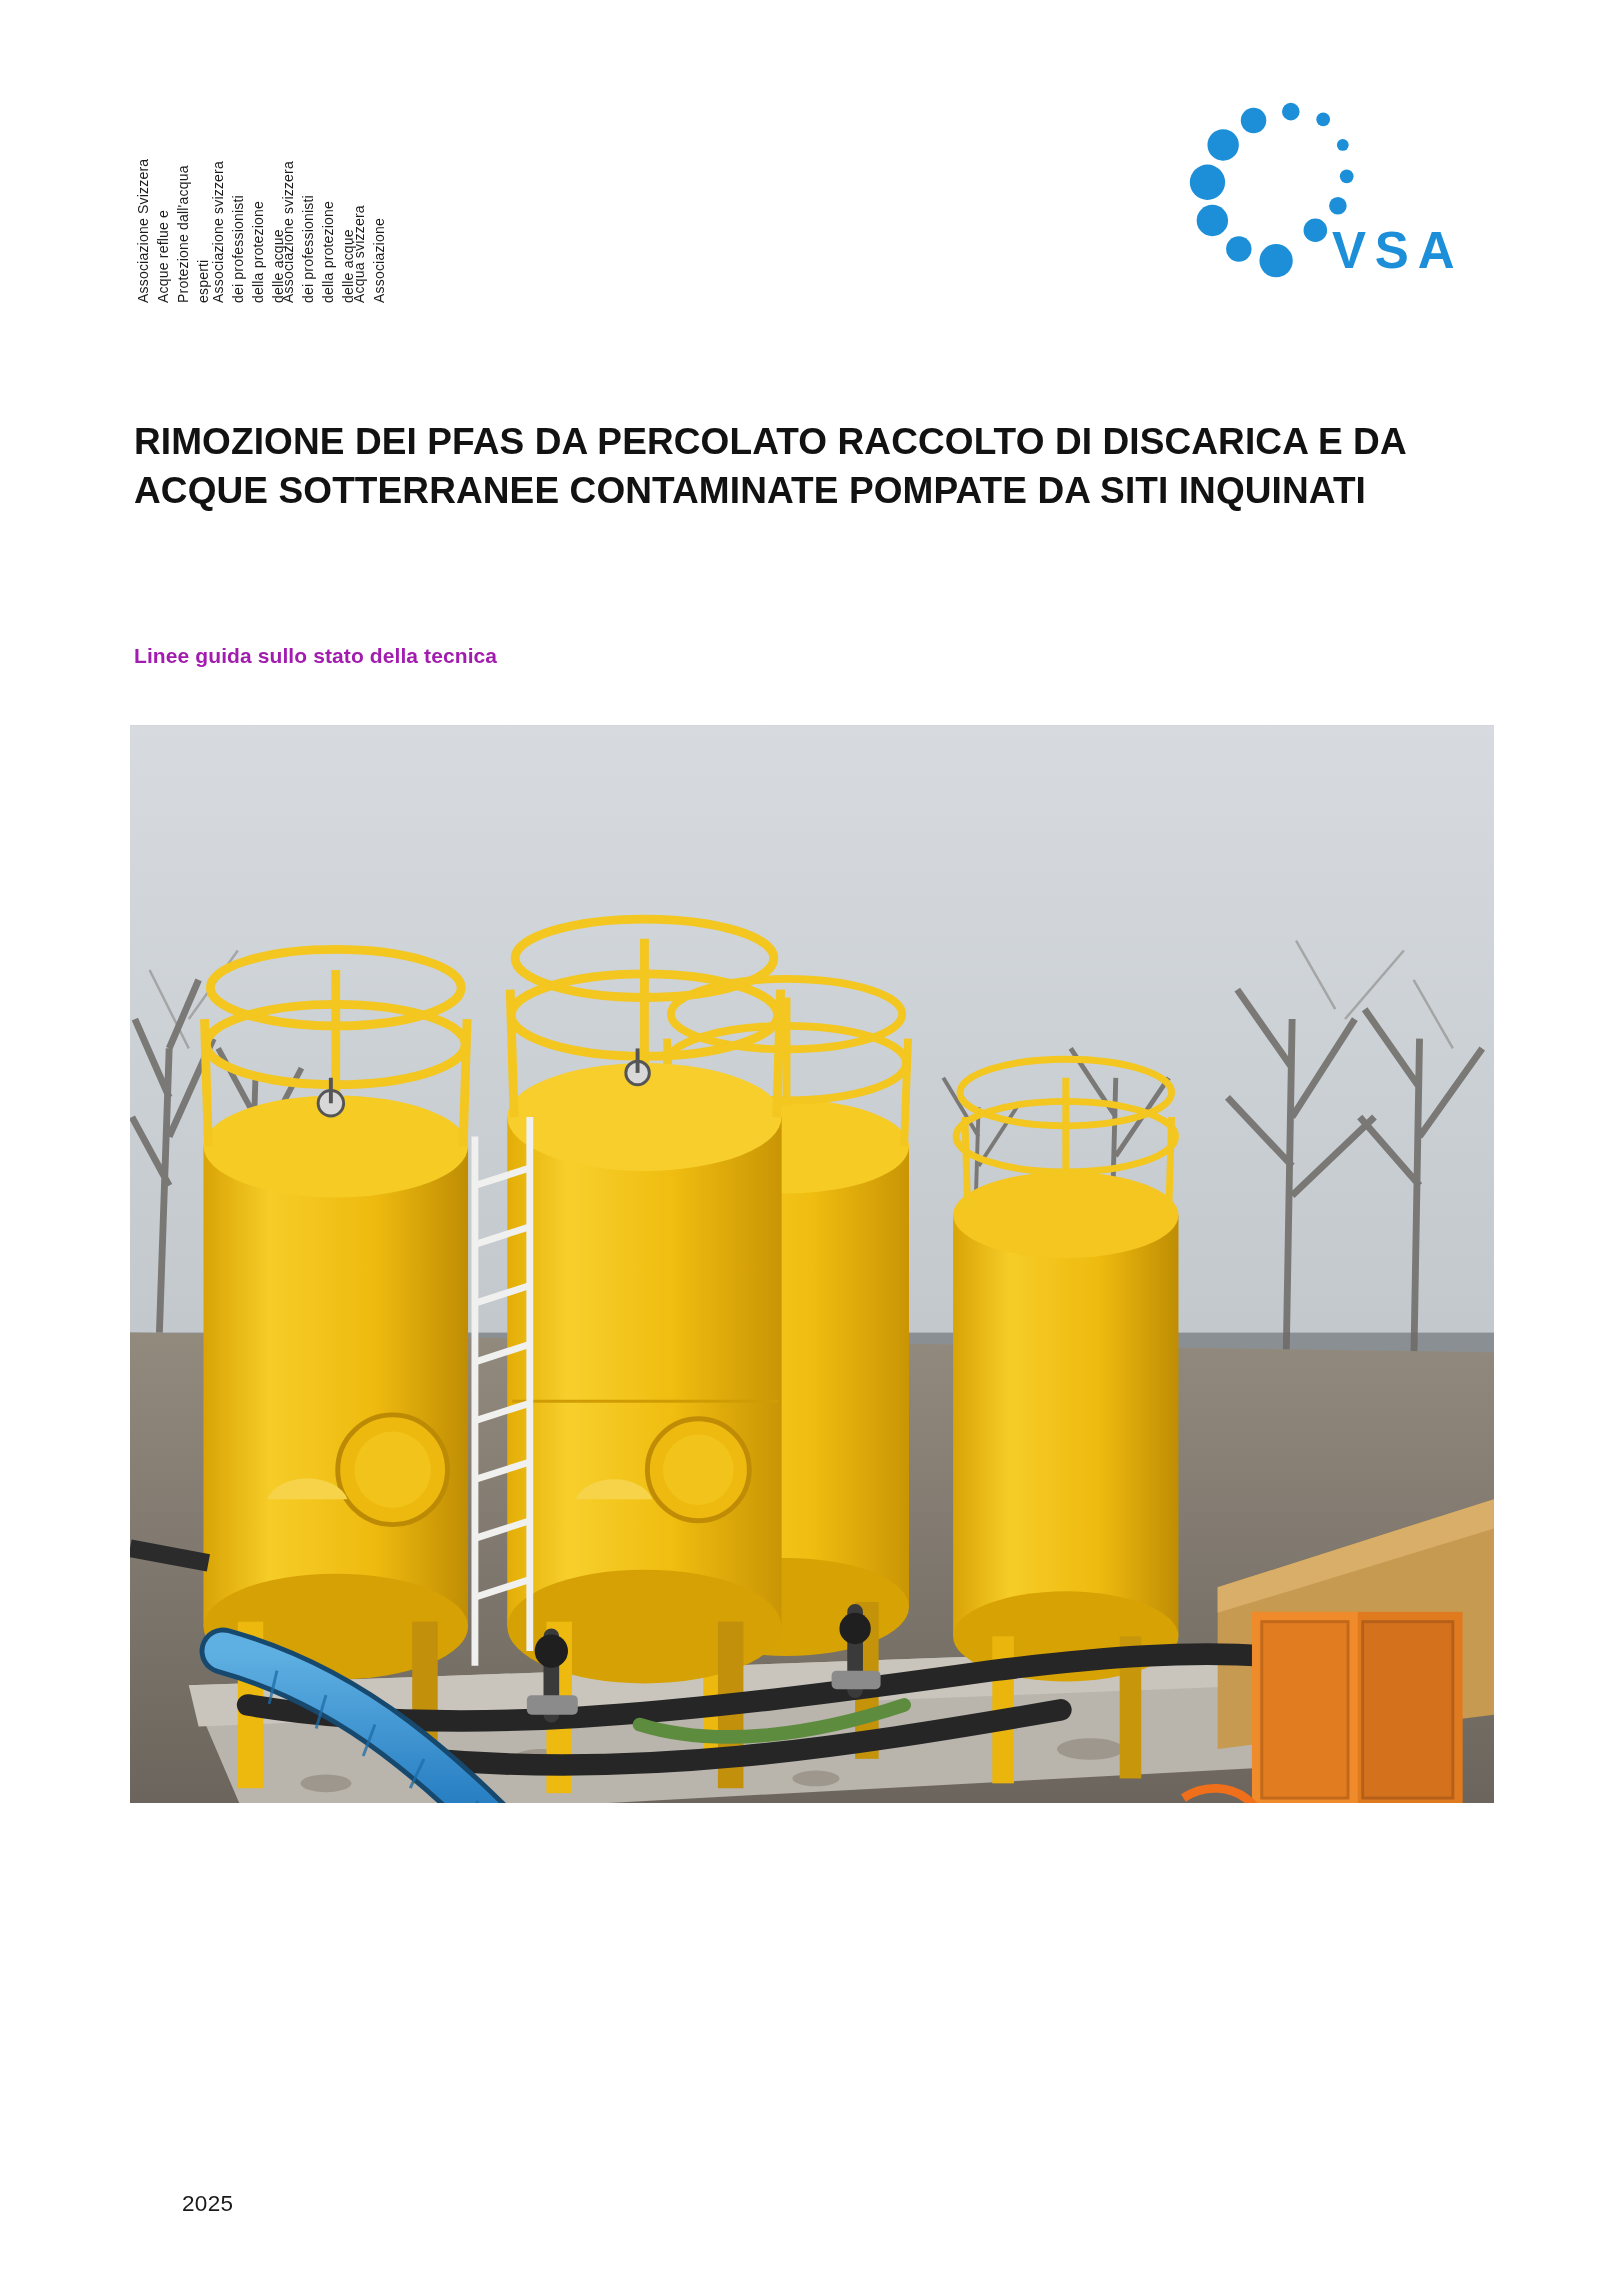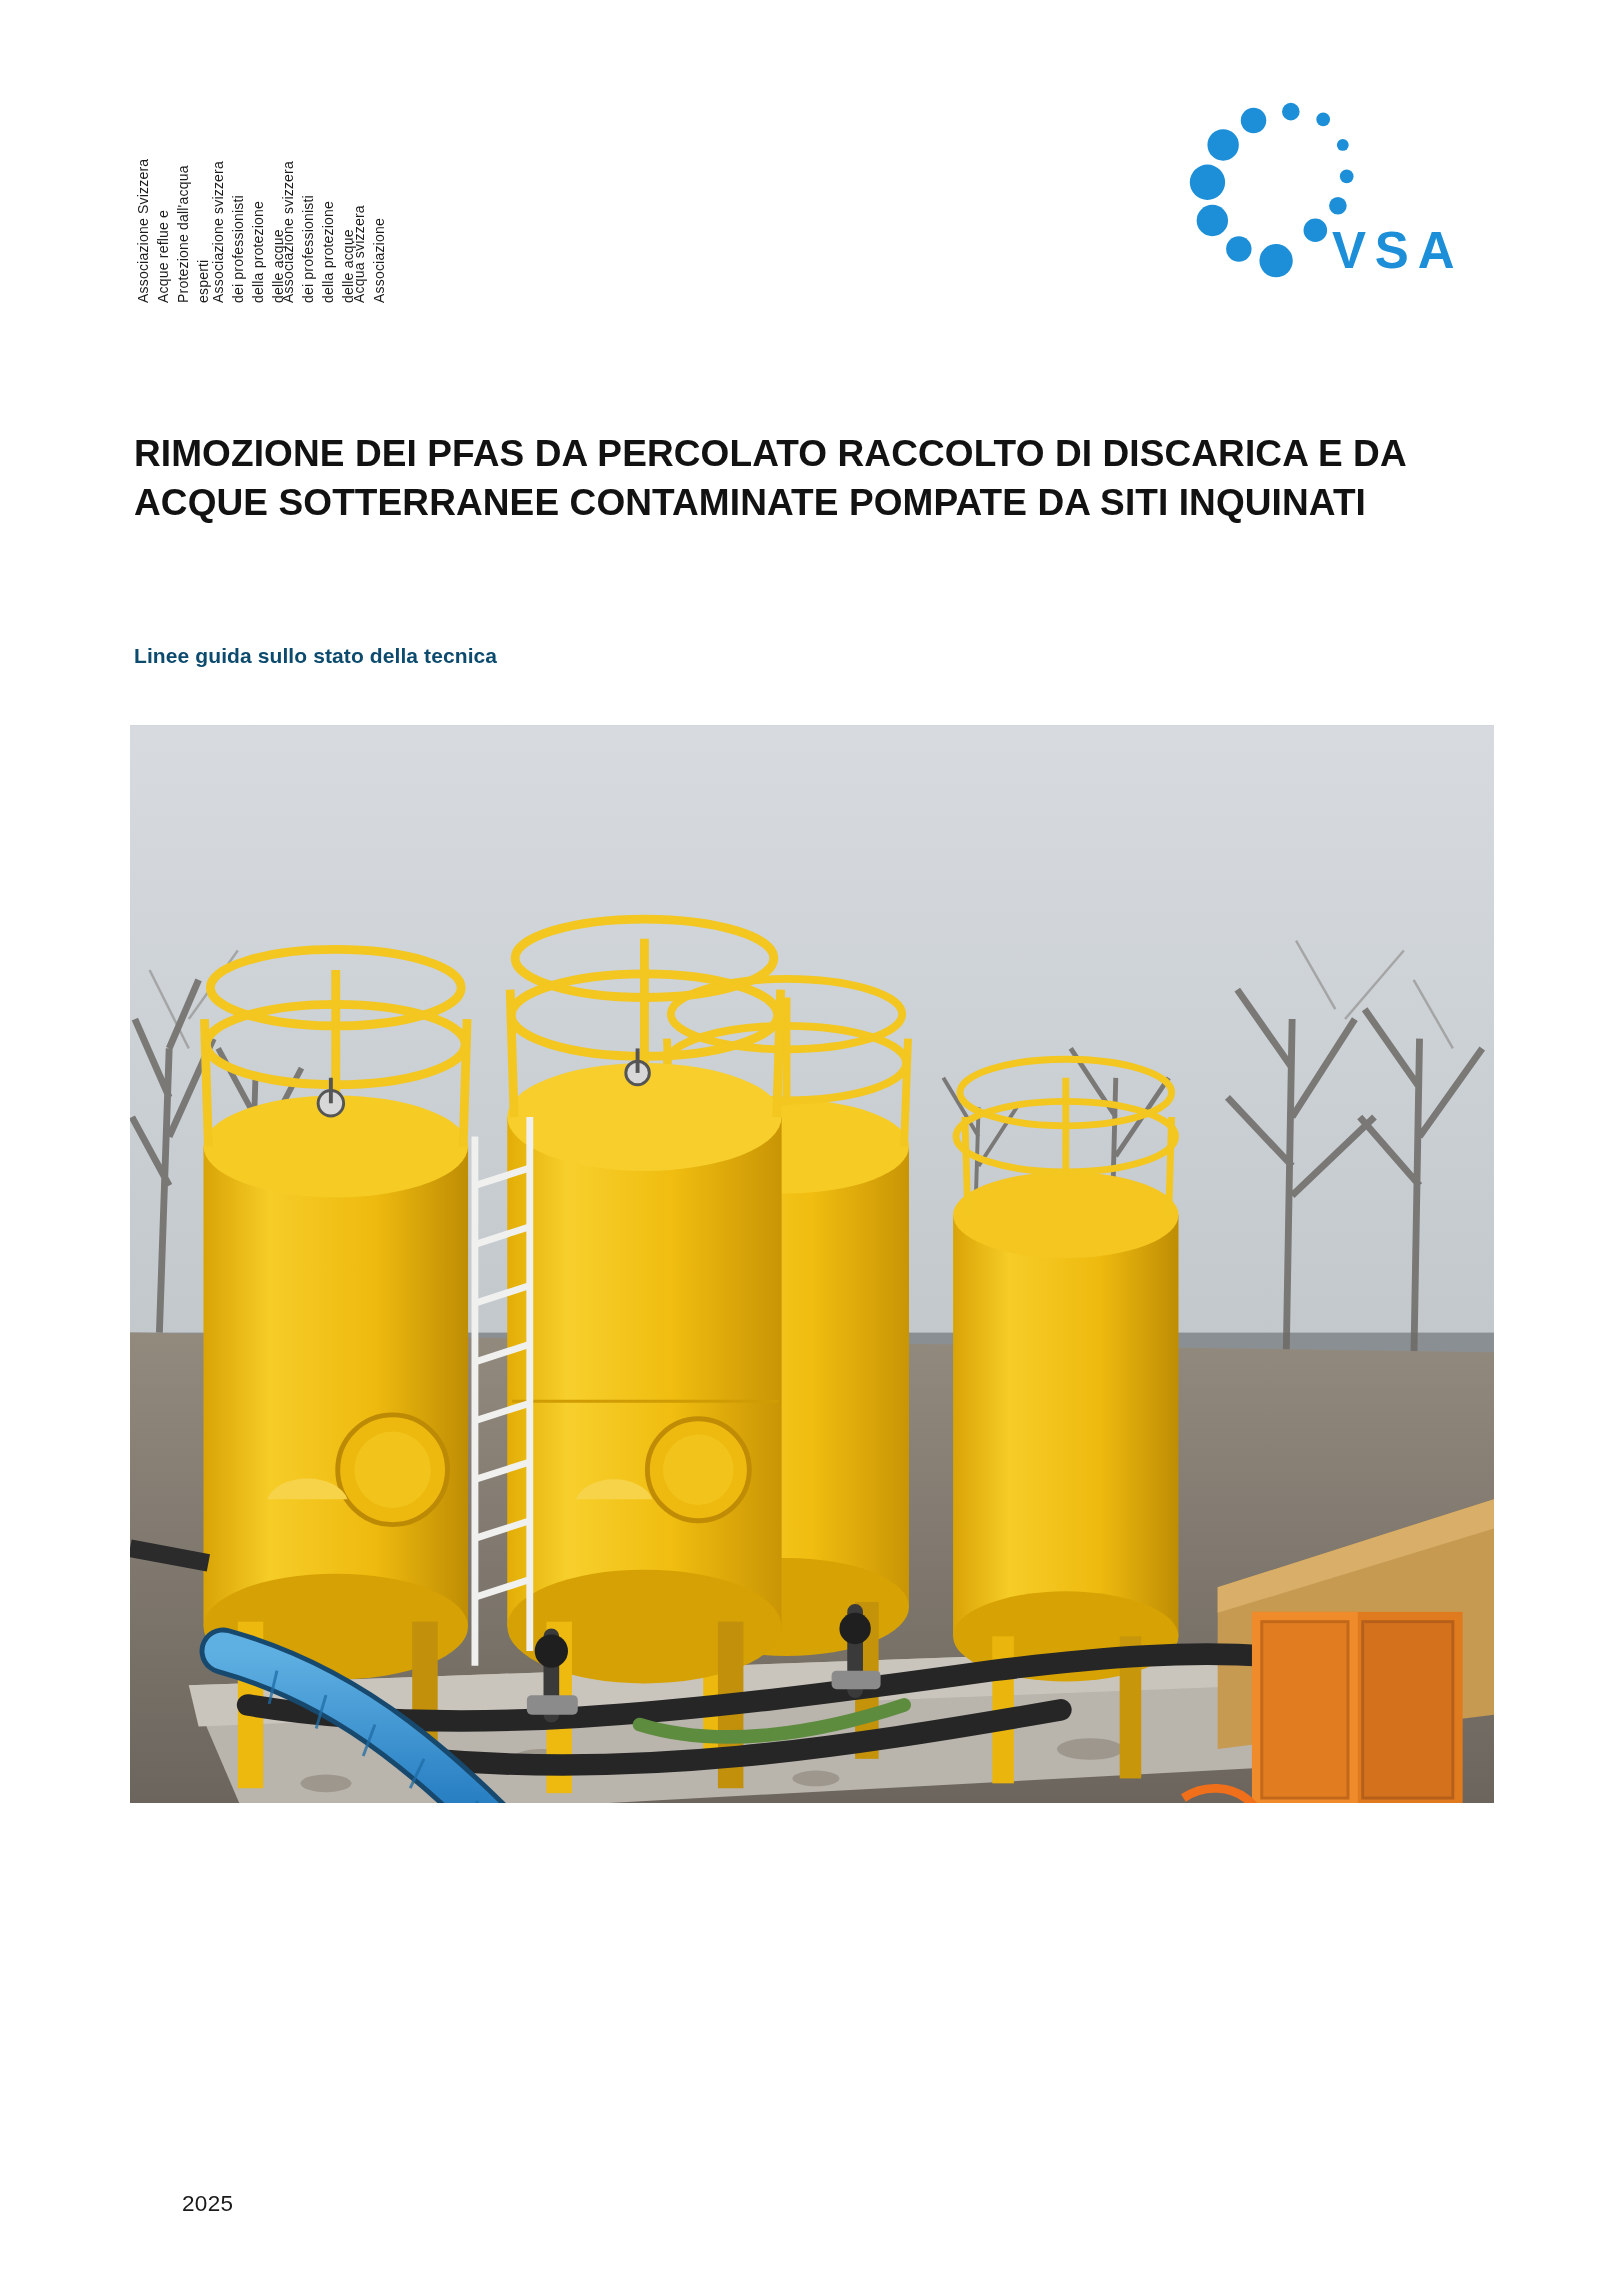--- a/index.html
+++ b/index.html
@@ -58,36 +58,36 @@
     top: 86px;
     width: 304px;
     height: 216px;
   }
   .logo svg { display: block; }
 
   
   .title {
     position: absolute;
     left: 134px;
-    top: 404px;
+    top: 392px;
     width: 1313px;
     font-size: 37px;
     font-weight: bold;
     line-height: 1.34;
     letter-spacing: 0.1px;
     color: #121212;
   }
   .subtitle {
     position: absolute;
     left: 134px;
     top: 627px;
     width: 1176px;
     font-size: 21px;
     font-weight: bold;
-    color: #0c4a6e;
+    color: #a21caf;
     letter-spacing: 0.1px;
   }
 
   
   .photo {
     position: absolute;
     left: 130px;
     top: 725px;
     width: 1364px;
     height: 1078px;

